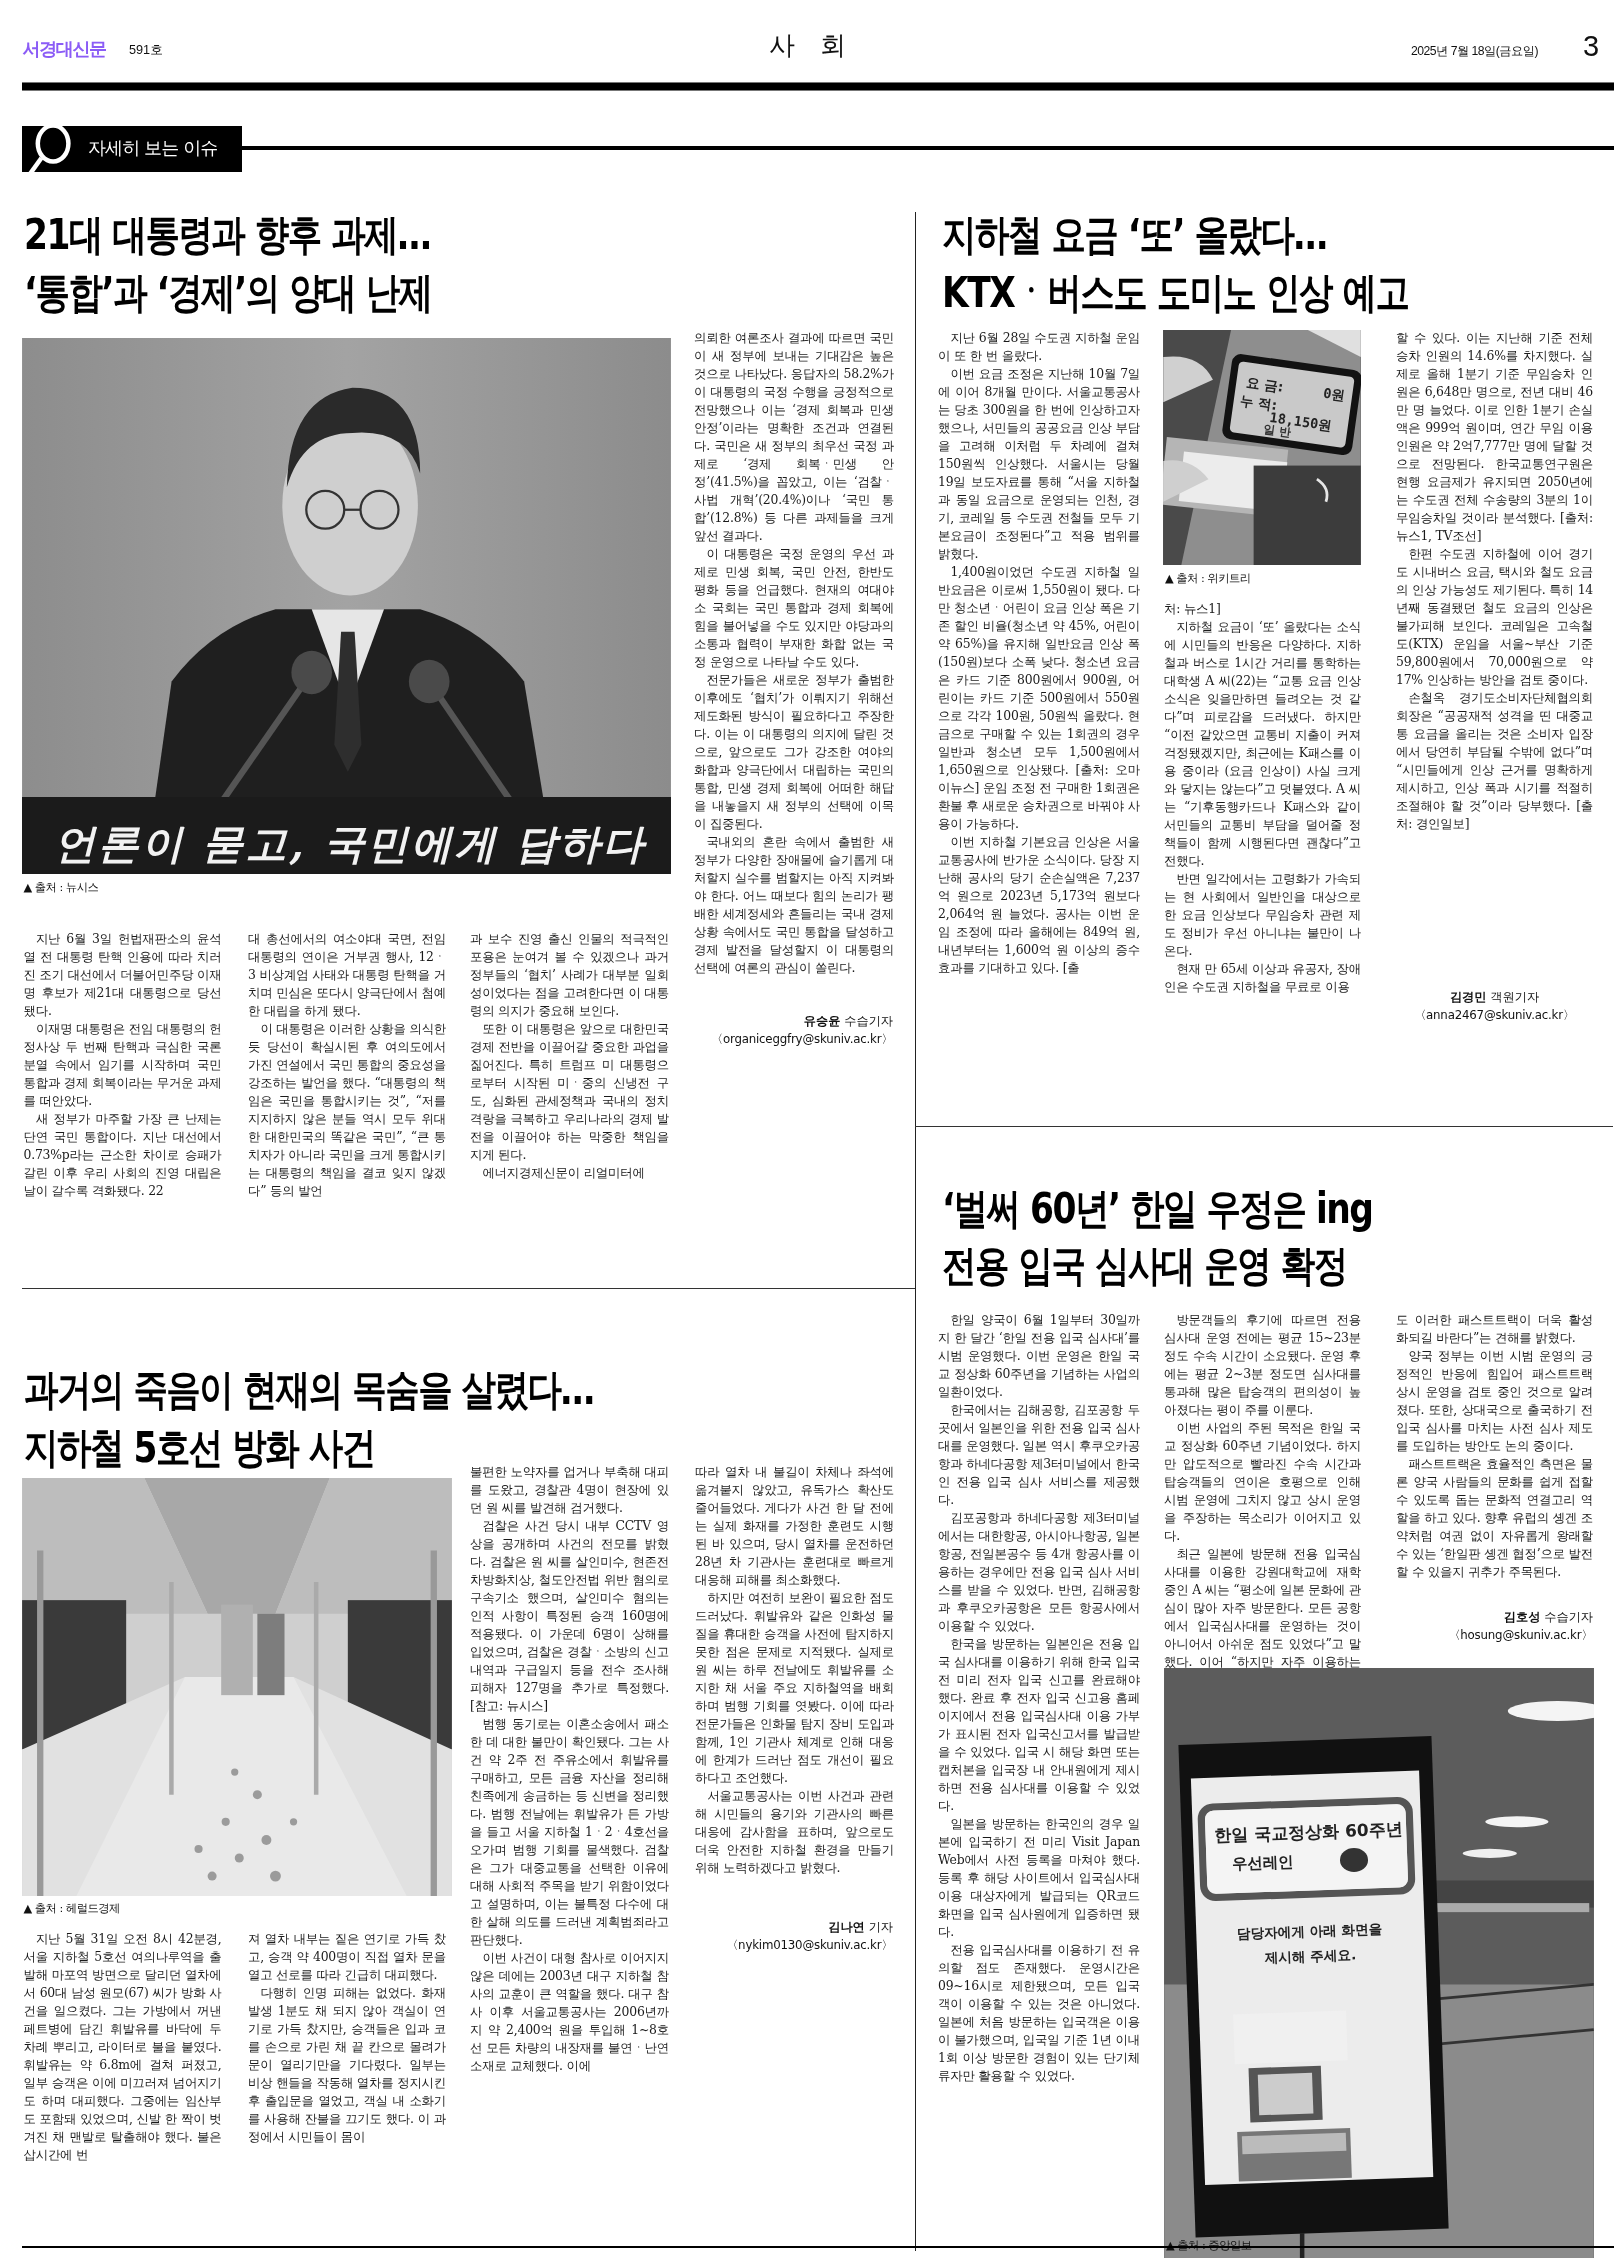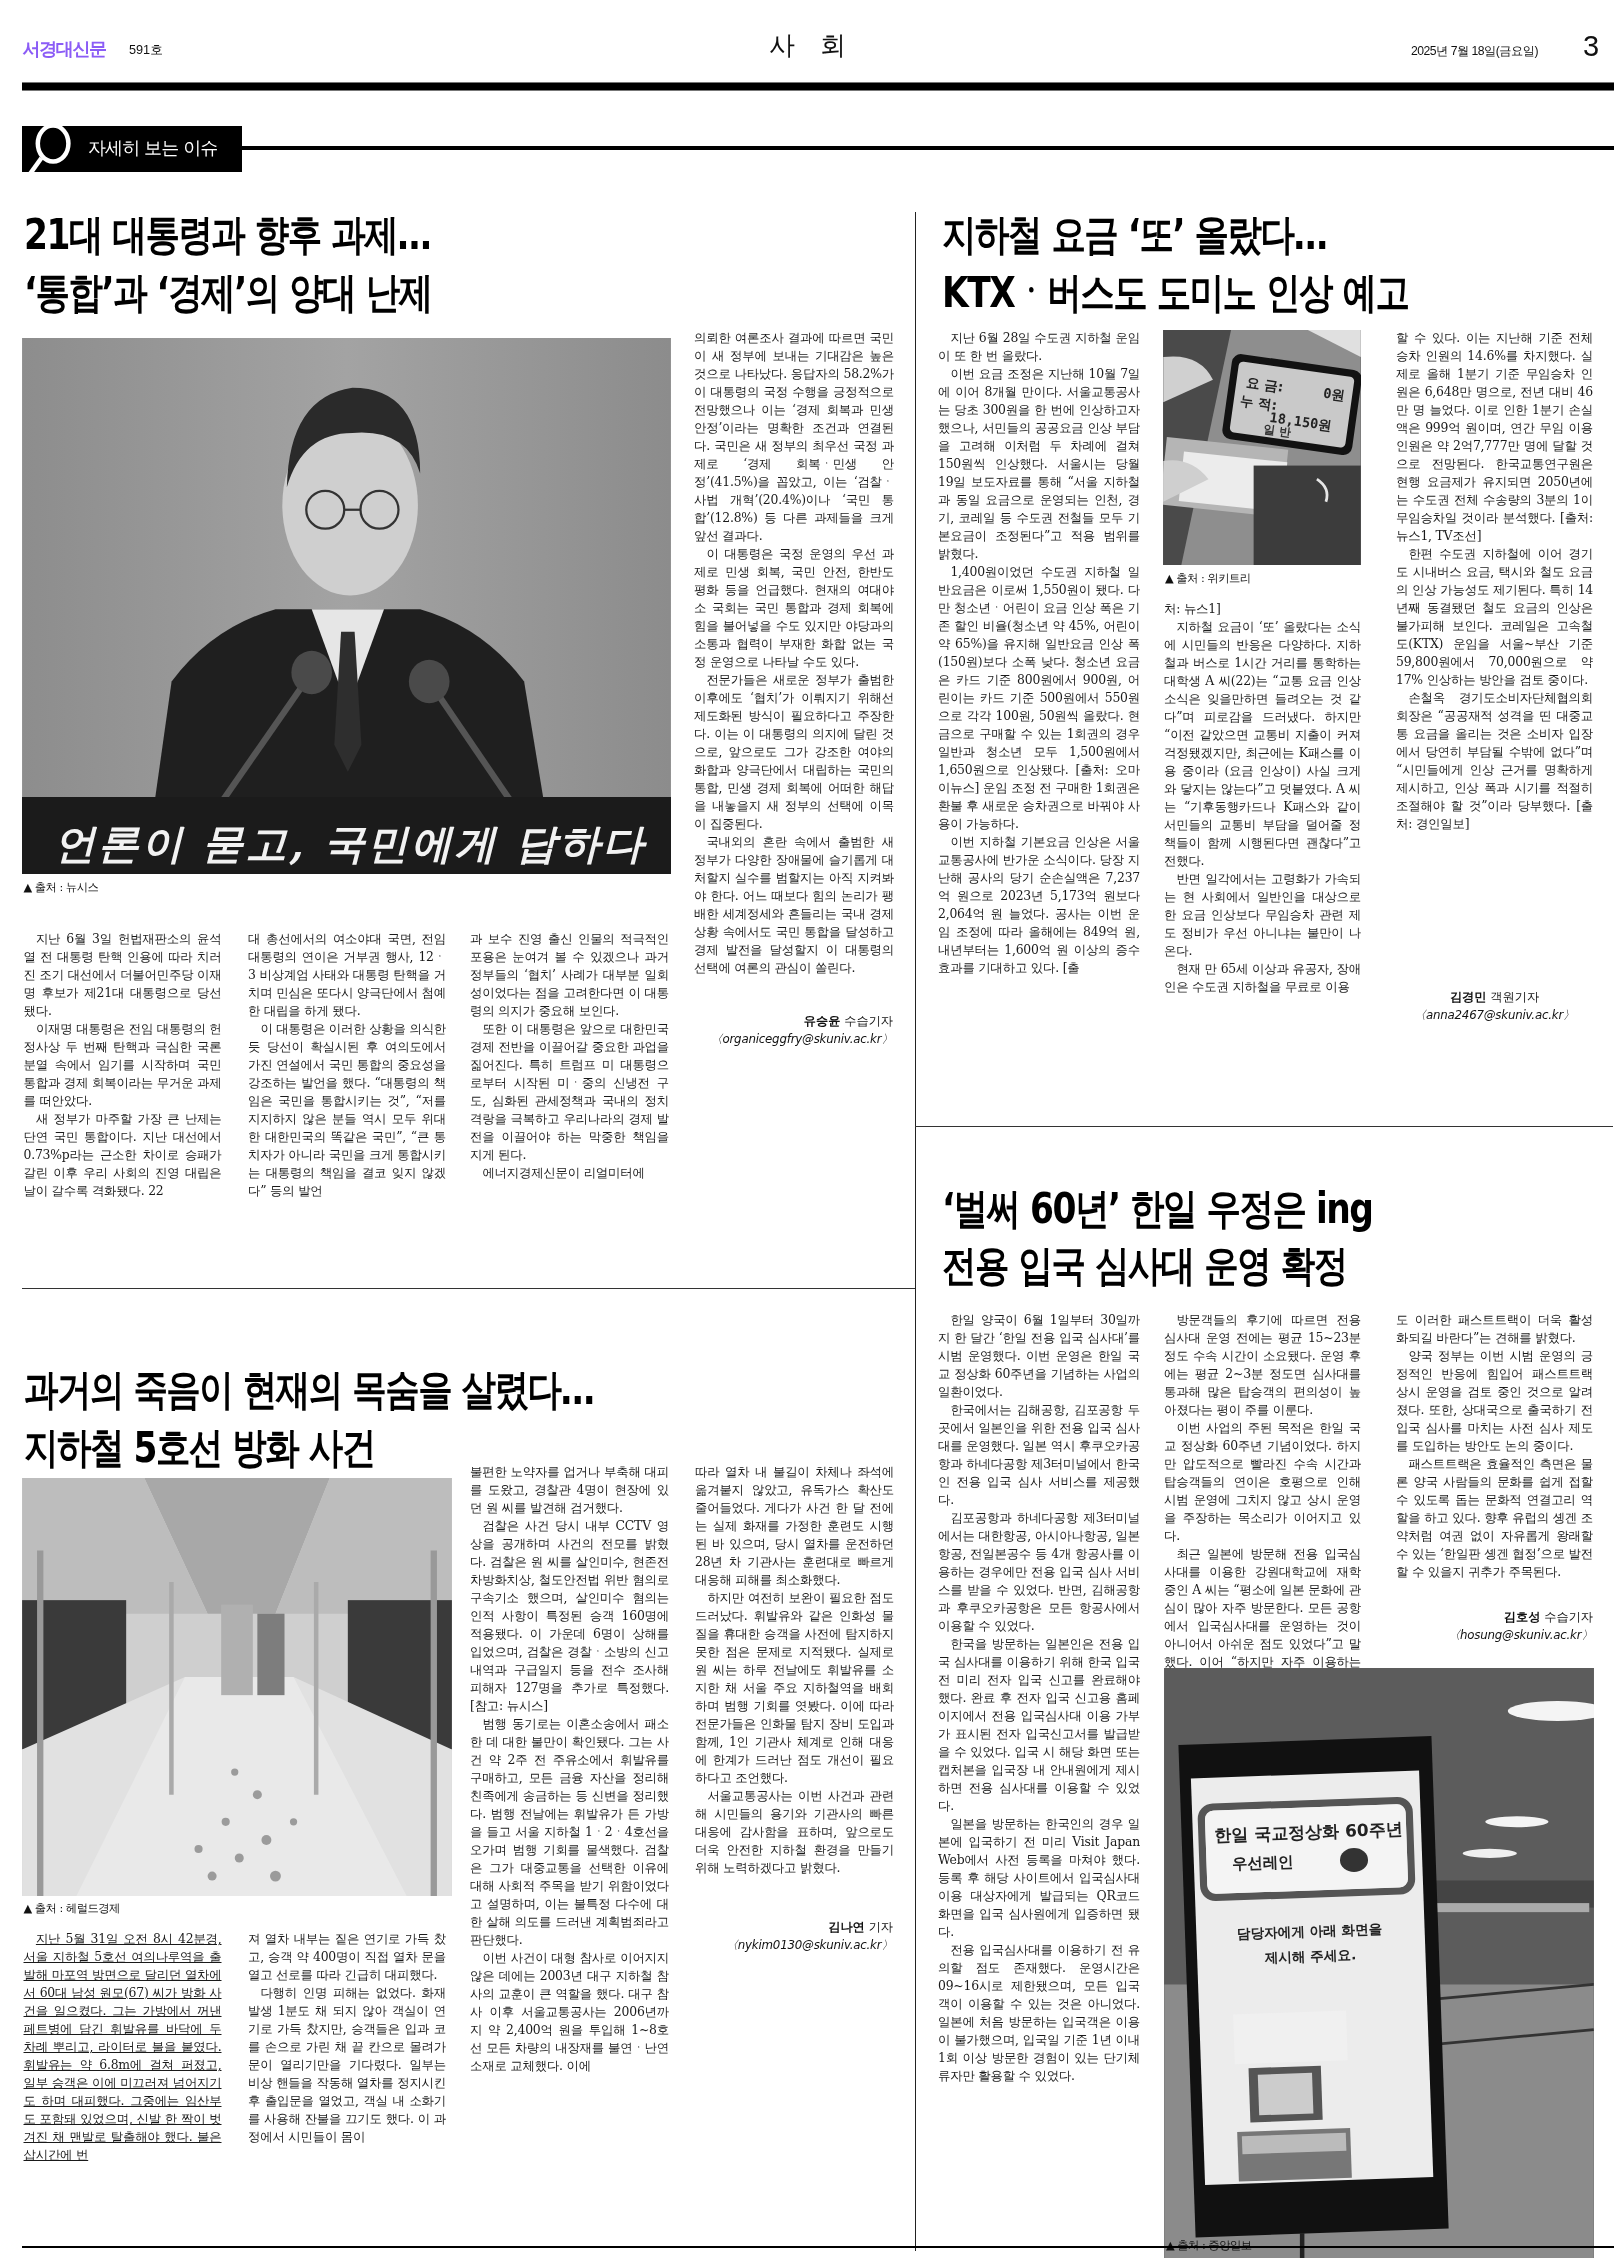--- a/index.html
+++ b/index.html
@@ -28,21 +28,21 @@
 
   
   .col { position: absolute; font-size: 12.4px; line-height: 18px; text-align: justify; letter-spacing: -0.2px; color: #1a1a1a; }
   .col p { text-indent: 1em; }
   .col p.noindent { text-indent: 0; }
 
   .caption { font-family: "DejaVu Sans", sans-serif; font-size: 11.3px; color: #111; letter-spacing: -0.5px; }
 
   .byline { position: absolute; text-align: right; font-family: "DejaVu Sans", sans-serif; font-size: 12.2px; color: #111; line-height: 18px; }
   .byline b { font-weight: bold; }
-  .byline .email { font-size: 11.8px; letter-spacing: -0.2px; font-style: italic; }
+  .byline .email { font-size: 11.8px; letter-spacing: -0.2px; }
 
   .vrule { position: absolute; width: 0.9px; background: #222; }
   .hrule { position: absolute; height: 0.9px; background: #333; }
   .hrule.thick { height: 2.3px; background: #000; }
 
   
   .photo { position: absolute; overflow: hidden; background: #8a8a8a; }
 </style>
 </head>
 <body>
@@ -287,21 +287,21 @@
         <circle cx="480" cy="840" r="10"></circle>
         <circle cx="560" cy="880" r="12"></circle>
       <circle cx="420" cy="880" r="10"></circle>
         <circle cx="600" cy="760" r="8"></circle>
         <circle cx="390" cy="820" r="9"></circle>
     </g>
   </svg>
 </div>
 <div class="abs caption" style="left:23.5px; top:1901px;">▲ 출처 : 헤럴드경제</div>
 
-<div class="col" style="left:23.5px; top:1930px; width:198px;text-decoration:underline;">
+<div class="col" style="left:23.5px; top:1930px; width:198px;">
   <p>지난 5월 31일 오전 8시 42분경, 서울 지하철 5호선 여의나루역을 출발해 마포역 방면으로 달리던 열차에서 60대 남성 원모(67) 씨가 방화 사건을 일으켰다. 그는 가방에서 꺼낸 페트병에 담긴 휘발유를 바닥에 두 차례 뿌리고, 라이터로 불을 붙였다. 휘발유는 약 6.8m에 걸쳐 퍼졌고, 일부 승객은 이에 미끄러져 넘어지기도 하며 대피했다. 그중에는 임산부도 포함돼 있었으며, 신발 한 짝이 벗겨진 채 맨발로 탈출해야 했다. 불은 삽시간에 번</p>
 </div>
 <div class="col" style="left:248px; top:1930px; width:198px;">
   <p class="noindent">져 열차 내부는 짙은 연기로 가득 찼고, 승객 약 400명이 직접 열차 문을 열고 선로를 따라 긴급히 대피했다.</p>
   <p>다행히 인명 피해는 없었다. 화재 발생 1분도 채 되지 않아 객실이 연기로 가득 찼지만, 승객들은 입과 코를 손으로 가린 채 끝 칸으로 몰려가 문이 열리기만을 기다렸다. 일부는 비상 핸들을 작동해 열차를 정지시킨 후 출입문을 열었고, 객실 내 소화기를 사용해 잔불을 끄기도 했다. 이 과정에서 시민들이 몸이</p>
 </div>
 <div class="col" style="left:470px; top:1463px; width:199px;">
   <p class="noindent">불편한 노약자를 업거나 부축해 대피를 도왔고, 경찰관 4명이 현장에 있던 원 씨를 발견해 검거했다.</p>
   <p>검찰은 사건 당시 내부 CCTV 영상을 공개하며 사건의 전모를 밝혔다. 검찰은 원 씨를 살인미수, 현존전차방화치상, 철도안전법 위반 혐의로 구속기소 했으며, 살인미수 혐의는 인적 사항이 특정된 승객 160명에 적용됐다. 이 가운데 6명이 상해를 입었으며, 검찰은 경찰ㆍ소방의 신고 내역과 구급일지 등을 전수 조사해 피해자 127명을 추가로 특정했다. [참고: 뉴시스]</p>
   <p>범행 동기로는 이혼소송에서 패소한 데 대한 불만이 확인됐다. 그는 사건 약 2주 전 주유소에서 휘발유를 구매하고, 모든 금융 자산을 정리해 친족에게 송금하는 등 신변을 정리했다. 범행 전날에는 휘발유가 든 가방을 들고 서울 지하철 1ㆍ2ㆍ4호선을 오가며 범행 기회를 물색했다. 검찰은 그가 대중교통을 선택한 이유에 대해 사회적 주목을 받기 위함이었다고 설명하며, 이는 불특정 다수에 대한 살해 의도를 드러낸 계획범죄라고 판단했다.</p>

